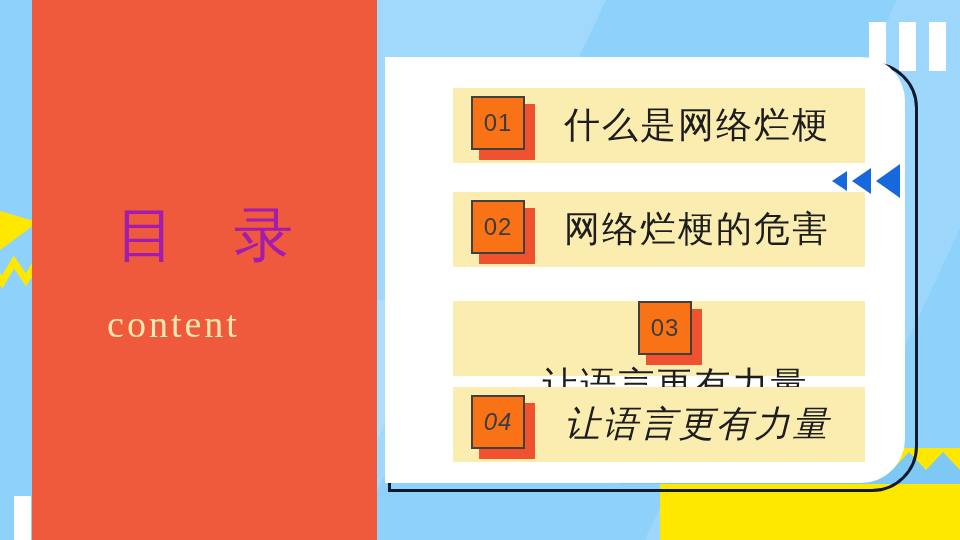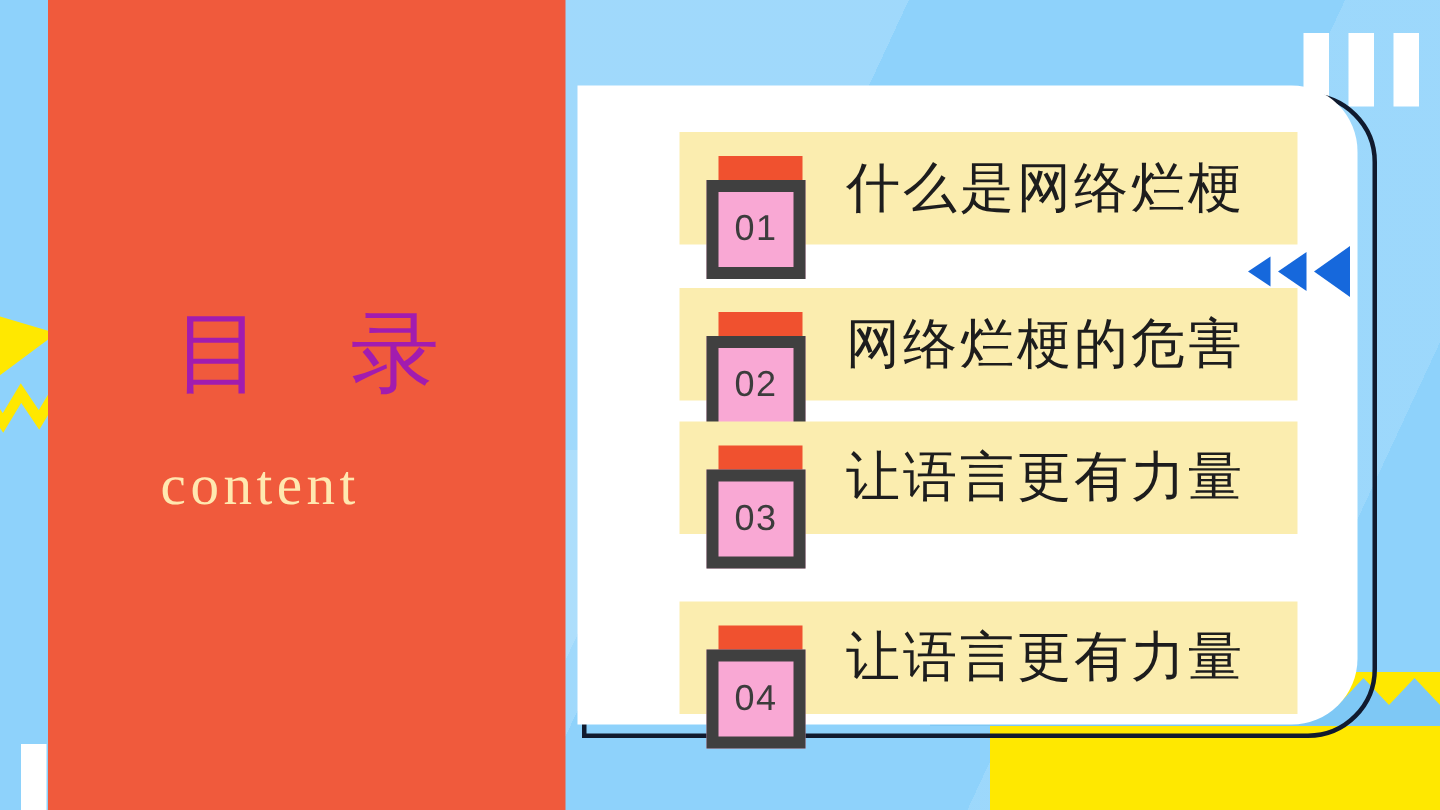--- a/index.html
+++ b/index.html
@@ -110,33 +110,33 @@
 
   
   .rows{position:absolute;left:453px;top:57px;width:412px;height:426px;}
   .row{
     position:absolute;left:0;width:412px;height:75px;
     background:#fbedaf;
     display:flex;align-items:center;
   }
   .row.r1{top:31px;}
   .row.r2{top:135px;}
-  .row.r3{top:224px;}
-  .row.r4{top:344px;}
+  .row.r3{top:244px;flex-direction:column;}
+  .row.r4{top:330px;font-style:italic;}
 
   .num-wrap{position:relative;width:60px;height:60px;margin-left:18px;flex:0 0 auto;}
   .num-shadow{
     position:absolute;left:8px;top:8px;width:56px;height:56px;background:#f0512f;
   }
   .num-box{
     position:absolute;left:0;top:0;width:50px;height:50px;
-    border:8px solid #404040;background:#f9a8d4;
+    border:2px solid #404040;background:#f97316;
     display:flex;align-items:center;justify-content:center;
     font-family:"Liberation Sans", sans-serif;
-    font-size:24px;color:#3c3c3c;letter-spacing:1px;margin-top:24px;
+    font-size:24px;color:#3c3c3c;letter-spacing:1px;
   }
   .row-label{
     margin-left:33px;
     font-size:36px;
     color:#1d1d1d;
     letter-spacing:2px;
     font-family:"Liberation Serif", serif;
     white-space:nowrap;
   }
 </style>

